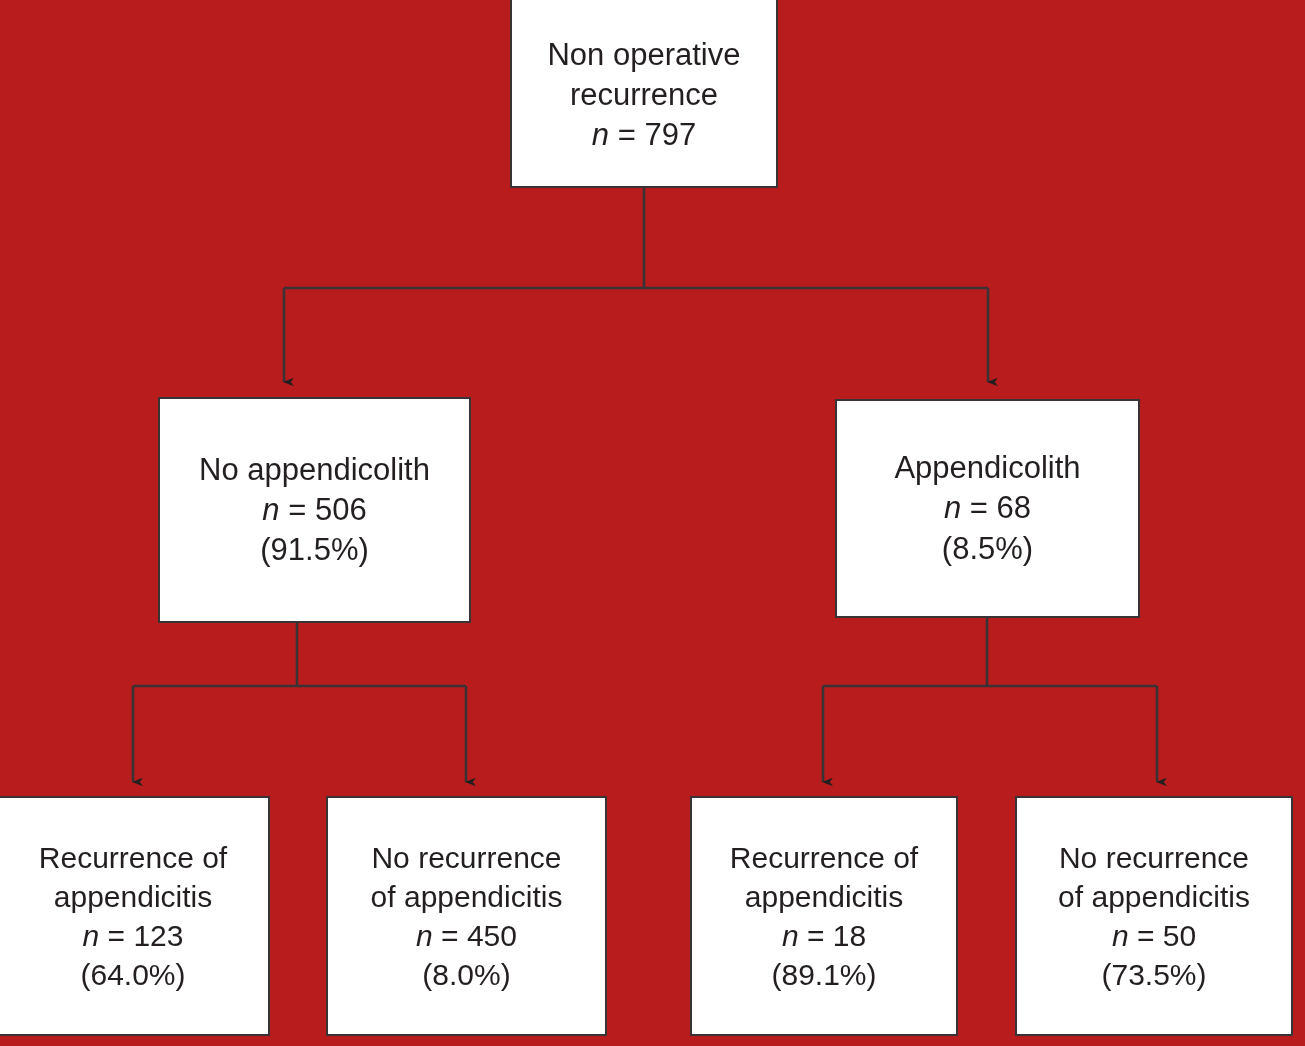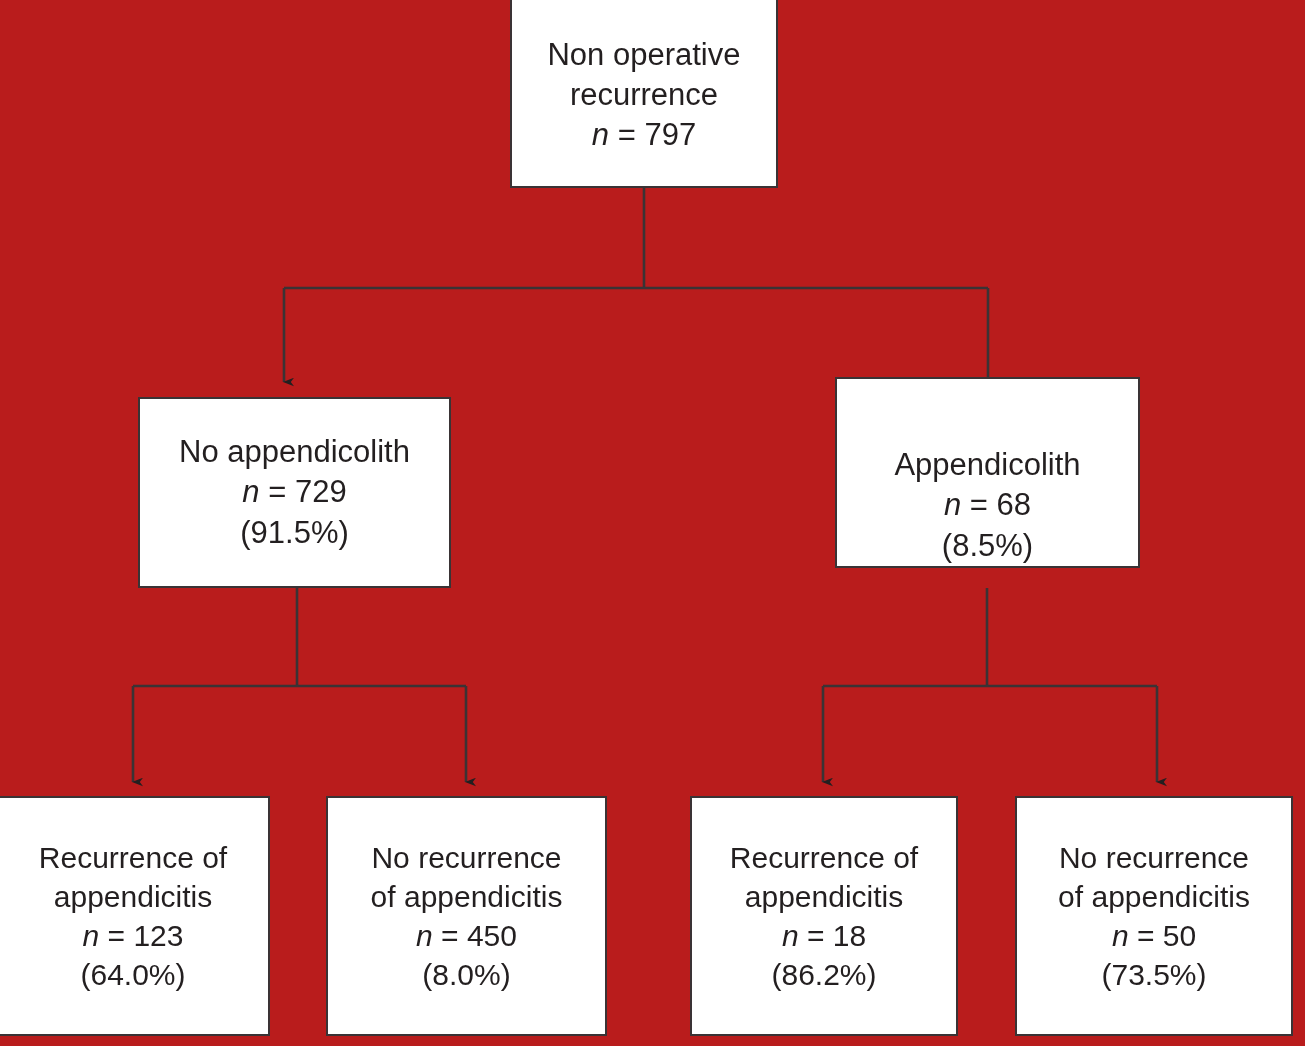--- a/index.html
+++ b/index.html
@@ -44,22 +44,22 @@
     white-space: nowrap;
   }
   
   .t-top   { font-size: 31px; }
   .t-mid   { font-size: 31px; }
   .t-leaf  { font-size: 30px; }
   .ital { font-style: italic; }
 
   
   #node-root      { left: 510px; top: -4px;  width: 268px; height: 192px; padding-top: 6px; }
-  #node-no-appendicolith { left: 138px; top: 397px; width: 313px; height: 191px; text-align: right; }
-  #node-appendicolith    { left: 835px; top: 377px; width: 305px; height: 191px; justify-content: flex-end; }
+  #node-no-appendicolith { left: 158px; top: 397px; width: 313px; height: 226px; text-align: right; }
+  #node-appendicolith    { left: 835px; top: 399px; width: 305px; height: 219px; }
 
   #node-leaf-1 { left: -4px;   top: 796px; width: 274px; height: 240px; }
   #node-leaf-2 { left: 326px;  top: 796px; width: 281px; height: 240px; }
   #node-leaf-3 { left: 690px;  top: 796px; width: 268px; height: 240px; }
   #node-leaf-4 { left: 1015px; top: 796px; width: 278px; height: 240px; }
 </style>
 </head>
 <body>
 
 <div id="canvas">
@@ -94,21 +94,21 @@
   </svg>
 
   <div class="node t-top" id="node-root">
     <span class="ln">Non operative</span>
     <span class="ln">recurrence</span>
     <span class="ln"><em class="ital">n</em><span> = 797</span></span>
   </div>
 
   <div class="node t-mid" id="node-no-appendicolith">
     <span class="ln">No appendicolith</span>
-    <span class="ln"><em class="ital">n</em><span> = 729</span></span>
+    <span class="ln"><em class="ital">n</em><span> = 506</span></span>
     <span class="ln">(91.5%)</span>
   </div>
 
   <div class="node t-mid" id="node-appendicolith">
     <span class="ln">Appendicolith</span>
     <span class="ln"><em class="ital">n</em><span> = 68</span></span>
     <span class="ln">(8.5%)</span>
   </div>
 
   <div class="node t-leaf" id="node-leaf-1">
@@ -122,21 +122,21 @@
     <span class="ln">No recurrence</span>
     <span class="ln">of appendicitis</span>
     <span class="ln"><em class="ital">n</em><span> = 450</span></span>
     <span class="ln">(8.0%)</span>
   </div>
 
   <div class="node t-leaf" id="node-leaf-3">
     <span class="ln">Recurrence of</span>
     <span class="ln">appendicitis</span>
     <span class="ln"><em class="ital">n</em><span> = 18</span></span>
-    <span class="ln">(86.2%)</span>
+    <span class="ln">(89.1%)</span>
   </div>
 
   <div class="node t-leaf" id="node-leaf-4">
     <span class="ln">No recurrence</span>
     <span class="ln">of appendicitis</span>
     <span class="ln"><em class="ital">n</em><span> = 50</span></span>
     <span class="ln">(73.5%)</span>
   </div>
 
 </div>

